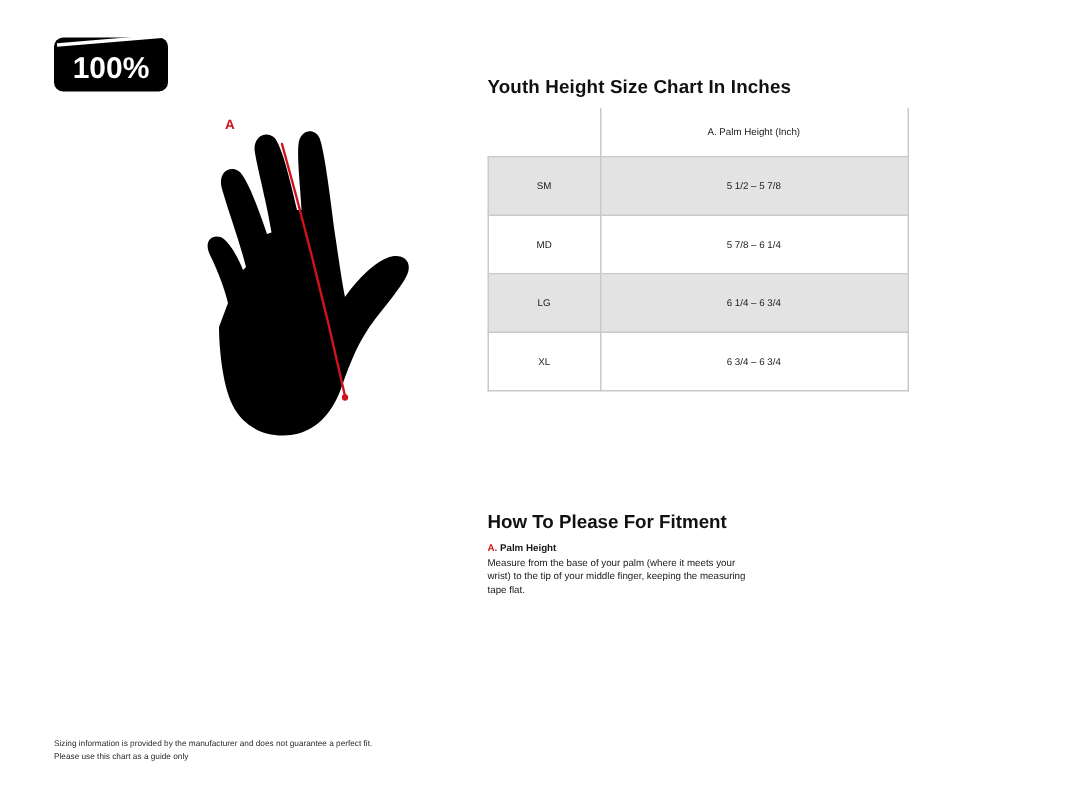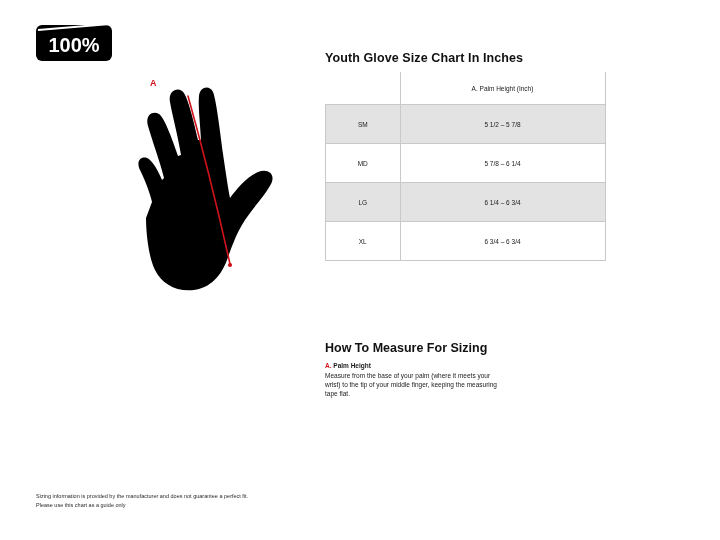--- a/index.html
+++ b/index.html
@@ -174,21 +174,21 @@
         C131 198, 120 210, 104 212
         C86 214, 72 206, 65 192
         C58 178, 56 152, 56 140
         Z"></path>
       <path d="M98 18 C112 68, 128 132, 140 186" stroke="#d0121b" stroke-width="1.6" fill="none" stroke-linecap="round"></path>
       <circle cx="140" cy="187" r="2.1" fill="#d0121b"></circle>
     </svg>
   </div>
   <div class="label-a">A</div>
 
-  <div class="chart-title">Youth Glove Size Chart In Inches</div>
+  <div class="chart-title">Youth Height Size Chart In Inches</div>
 
   <table class="size-table">
     <thead>
       <tr>
         <th class="corner col-size"></th>
         <th class="col-val">A. Palm Height (Inch)</th>
       </tr>
     </thead>
     <tbody>
       <tr class="shade">
@@ -204,21 +204,21 @@
         <td class="col-val">6 1/4 – 6 3/4</td>
       </tr>
       <tr class="plain">
         <td class="col-size">XL</td>
         <td class="col-val">6 3/4 –  6 3/4</td>
       </tr>
     </tbody>
   </table>
 
   <div class="howto">
-    <div class="howto-title">How To Measure For Sizing</div>
+    <div class="howto-title">How To Please For Fitment</div>
     <div class="howto-sub">
       <span class="red">A.</span><span> Palm Height</span>
     </div>
     <p class="howto-body">Measure from the base of your palm (where it meets your wrist) to the tip of your middle finger, keeping the measuring tape flat.</p>
   </div>
 
   <div class="footer">
     <div>Sizing information is provided by the manufacturer and does not guarantee a perfect fit.</div>
     <div>Please use this chart as a guide only</div>
   </div>

